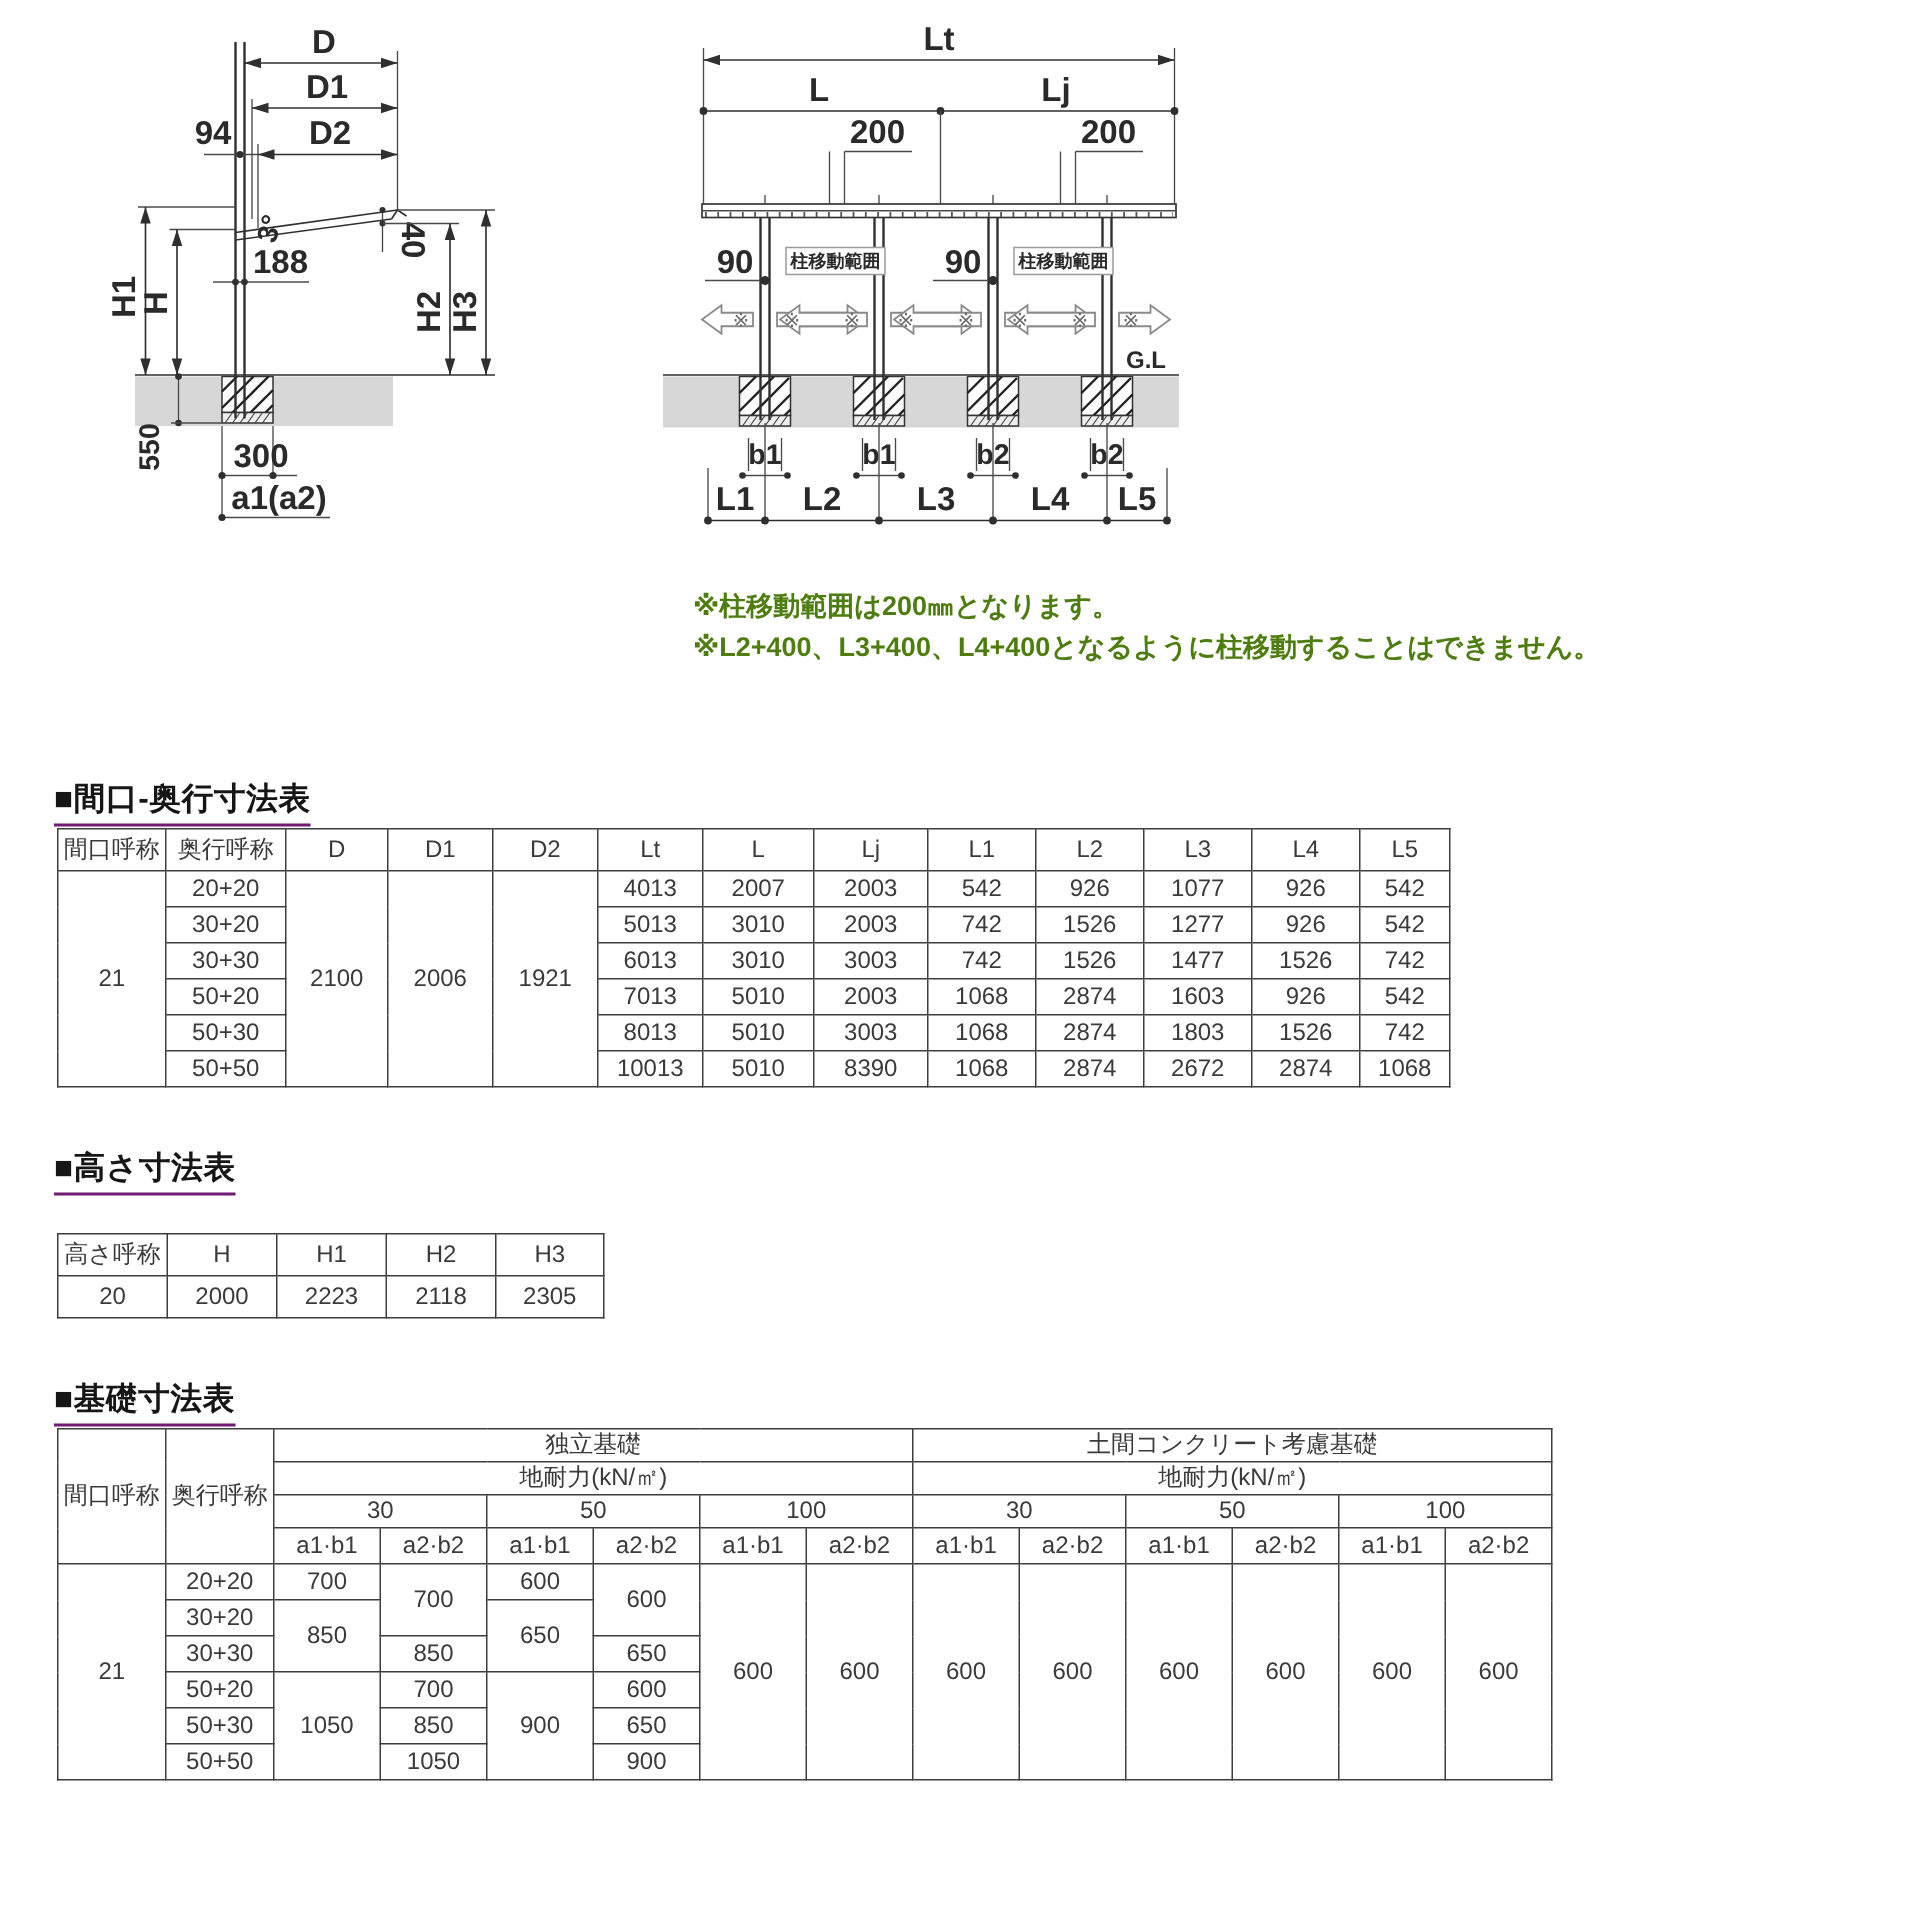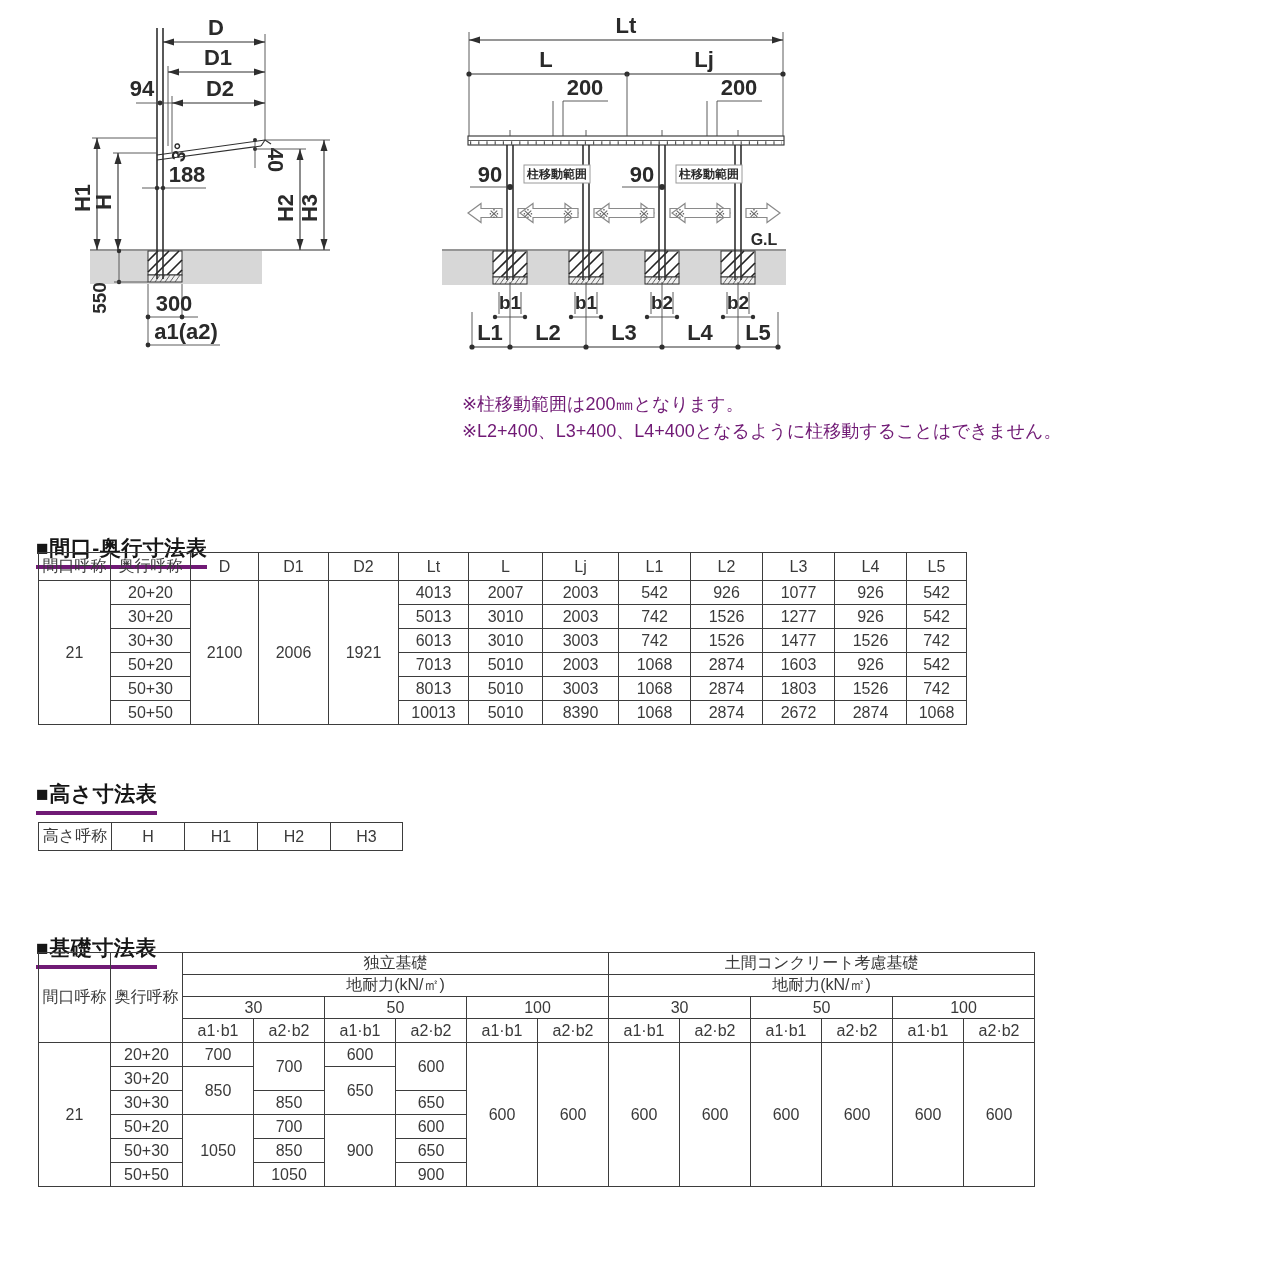--- a/index.html
+++ b/index.html
@@ -12,22 +12,22 @@
   svg .tri{fill:#2f2f2f;stroke:none;}
   svg .dot{fill:#2f2f2f;stroke:none;}
   svg text{font-family:"Liberation Sans","DejaVu Sans",sans-serif;fill:#2a2a2a;font-weight:bold;}
   svg .dimtxt{font-size:22px;}
   svg .dimtxt-sm{font-size:19px;}
   svg .cjk{font-size:12px;font-weight:bold;}
   svg .mark{font-size:13px;fill:#6a6a6a;font-weight:normal;}
   svg .arrowshape{fill:#ffffff;stroke:#8a8a8a;stroke-width:1.2;}
   .ground{fill:#d7d7d7;}
   .sec-title{position:absolute;font-size:21px;font-weight:bold;color:#161616;
-             border-bottom:4px solid #701a75;padding-bottom:3px;letter-spacing:0.5px;margin-top:16px;}
-  .note{position:absolute;font-weight:normal;color:#701a75;}
+             border-bottom:2px solid #701a75;padding-bottom:3px;letter-spacing:0.5px;}
+  .note{position:absolute;font-weight:bold;color:#4d7c0f;}
   .notes-top{left:462px;top:391px;font-size:18px;line-height:27px;}
   .notes-top .indent{padding-left:16px;}
   .note-mid{left:36px;top:856px;font-size:18px;}
   .notes-bottom{left:36px;top:1192px;font-size:17px;line-height:26px;}
   table.spec{position:absolute;border-collapse:collapse;table-layout:fixed;
              font-size:16px;color:#3a3a3a;text-align:center;}
   table.spec th,table.spec td{border:1px solid #3d3d3d;padding:0;font-weight:normal;
              white-space:nowrap;overflow:hidden;}
   tr.h28{height:28px;} tr.h24{height:24px;} tr.h22{height:22px;}
   #t1{left:38px;top:552px;width:928px;}
@@ -479,20 +479,27 @@
         <col style="width:72px">
     </colgroup>
     <tbody>
         <tr class="h28">
       <th>高さ呼称</th>
       <th>H</th>
       <th>H1</th>
       <th>H2</th>
       <th>H3</th>
     </tr>
+    <tr class="h28">
+      <td>20</td>
+      <td>2000</td>
+      <td>2223</td>
+      <td>2118</td>
+      <td>2305</td>
+    </tr>
   </tbody>
     </table>
 
   <div class="sec-title" style="left:36px;top:918px;">■基礎寸法表</div>
   <table class="spec" id="t3">
     <colgroup>
       <col style="width:72px">
         <col style="width:72px">
       <col style="width:71px">
         <col style="width:71px">

